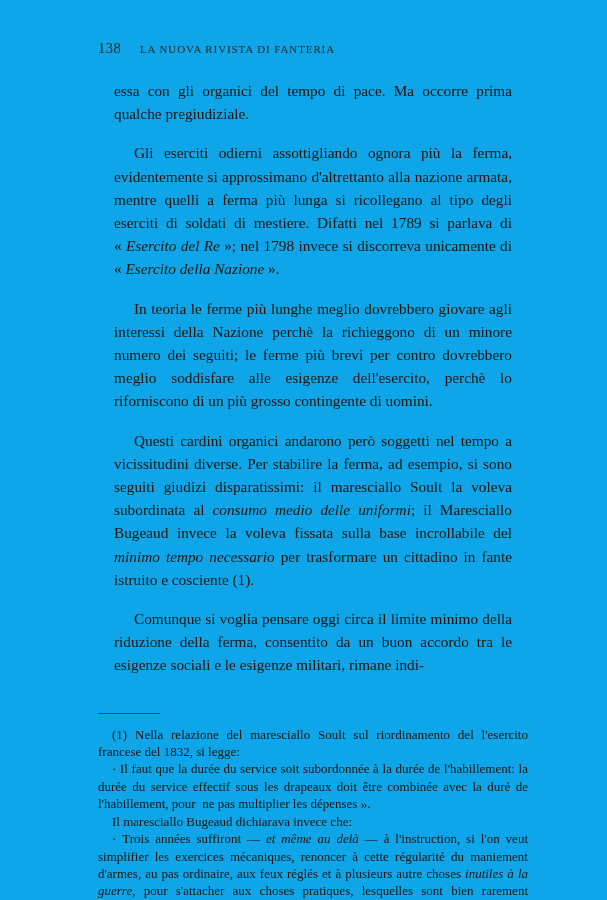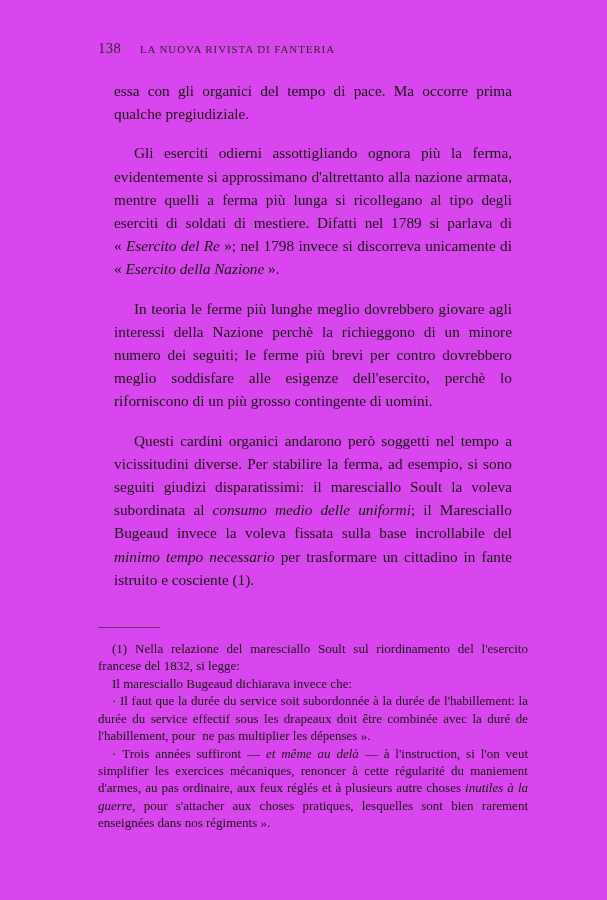--- a/index.html
+++ b/index.html
@@ -11,21 +11,21 @@
     width: 607px;
     height: 900px;
     overflow: hidden;
     font-family: "Liberation Serif", serif;
     color: #1c1b19;
   }
   .page {
     position: relative;
     width: 607px;
     height: 900px;
-    background: #d946ef;
+    background: #0ea5e9;
   }
   .page-inner {
     position: absolute;
     left: 98px;
     top: 40px;
     width: 430px;
   }
   .header {
     display: flex;
     align-items: baseline;
@@ -105,31 +105,32 @@
       <p class="indent">
         <span>Gli eserciti odierni assottigliando ognora più la ferma, evidentemente si approssimano d'altrettanto alla nazione armata, mentre quelli a ferma più lunga si ricollegano al tipo degli eserciti di soldati di mestiere. Difatti nel 1789 si parlava di «&nbsp;</span><em>Esercito del Re</em><span>&nbsp;»; nel 1798 invece si discorreva unicamente di «&nbsp;</span><em>Esercito della Nazione</em><span>&nbsp;».</span>
       </p>
 
       <p class="indent">In teoria le ferme più lunghe meglio dovrebbero giovare agli interessi della Nazione perchè la richieggono di un minore numero dei seguiti; le ferme più brevi per contro dovrebbero meglio soddisfare alle esigenze dell'esercito, perchè lo riforniscono di un più grosso contingente di uomini.</p>
 
       <p class="indent">
         <span>Questi cardini organici andarono però soggetti nel tempo a vicissitudini diverse. Per stabilire la ferma, ad esempio,&nbsp;si sono seguiti giudizi disparatissimi: il maresciallo Soult la voleva subordinata al </span><em>consumo medio delle uniformi</em><span>; il Maresciallo Bugeaud invece la voleva fissata sulla base incrollabile del </span><em>minimo tempo necessario</em><span> per trasformare un cittadino in fante istruito e cosciente (1).</span>
       </p>
 
+      <p class="indent">Comunque si voglia pensare oggi circa il limite minimo della riduzione della ferma, consentito da un buon accordo tra le esigenze sociali e le esigenze militari, rimane indi-</p>
     </div>
 
     <div class="rule"></div>
 
     <div class="footnotes">
       <p class="fn-indent">
         <span>(1)</span><span>&nbsp;Nella relazione del maresciallo Soult sul riordinamento del l'esercito francese del 1832, si legge:</span>
       </p>
-      <p class="fn-indent">Il maresciallo Bugeaud dichiarava invece che:</p>
       <p class="fn-indent">
         <span>·</span><span>&nbsp;Il faut que la durée du service soit subordonnée à la durée de l'habillement: la durée du service effectif sous les drapeaux doit être combinée avec la duré de l'habillement, pour&nbsp; ne pas multiplier les dépenses&nbsp;».</span>
       </p>
+      <p class="fn-indent">Il maresciallo Bugeaud dichiarava invece che:</p>
       <p class="fn-indent">
         <span>·</span><span>&nbsp;Trois années suffiront — </span><em>et même au delà</em><span> — à l'instruction, si l'on veut simplifier les exercices mécaniques, renoncer à cette régularité du maniement d'armes, au pas ordinaire, aux feux réglés et à plusieurs autre choses </span><em>inutiles à la guerre,</em><span> pour s'attacher aux choses pratiques, lesquelles sont bien rarement enseignées dans nos régiments&nbsp;».</span>
       </p>
     </div>
 
   </div>
 </div>
 
 </body></html>

